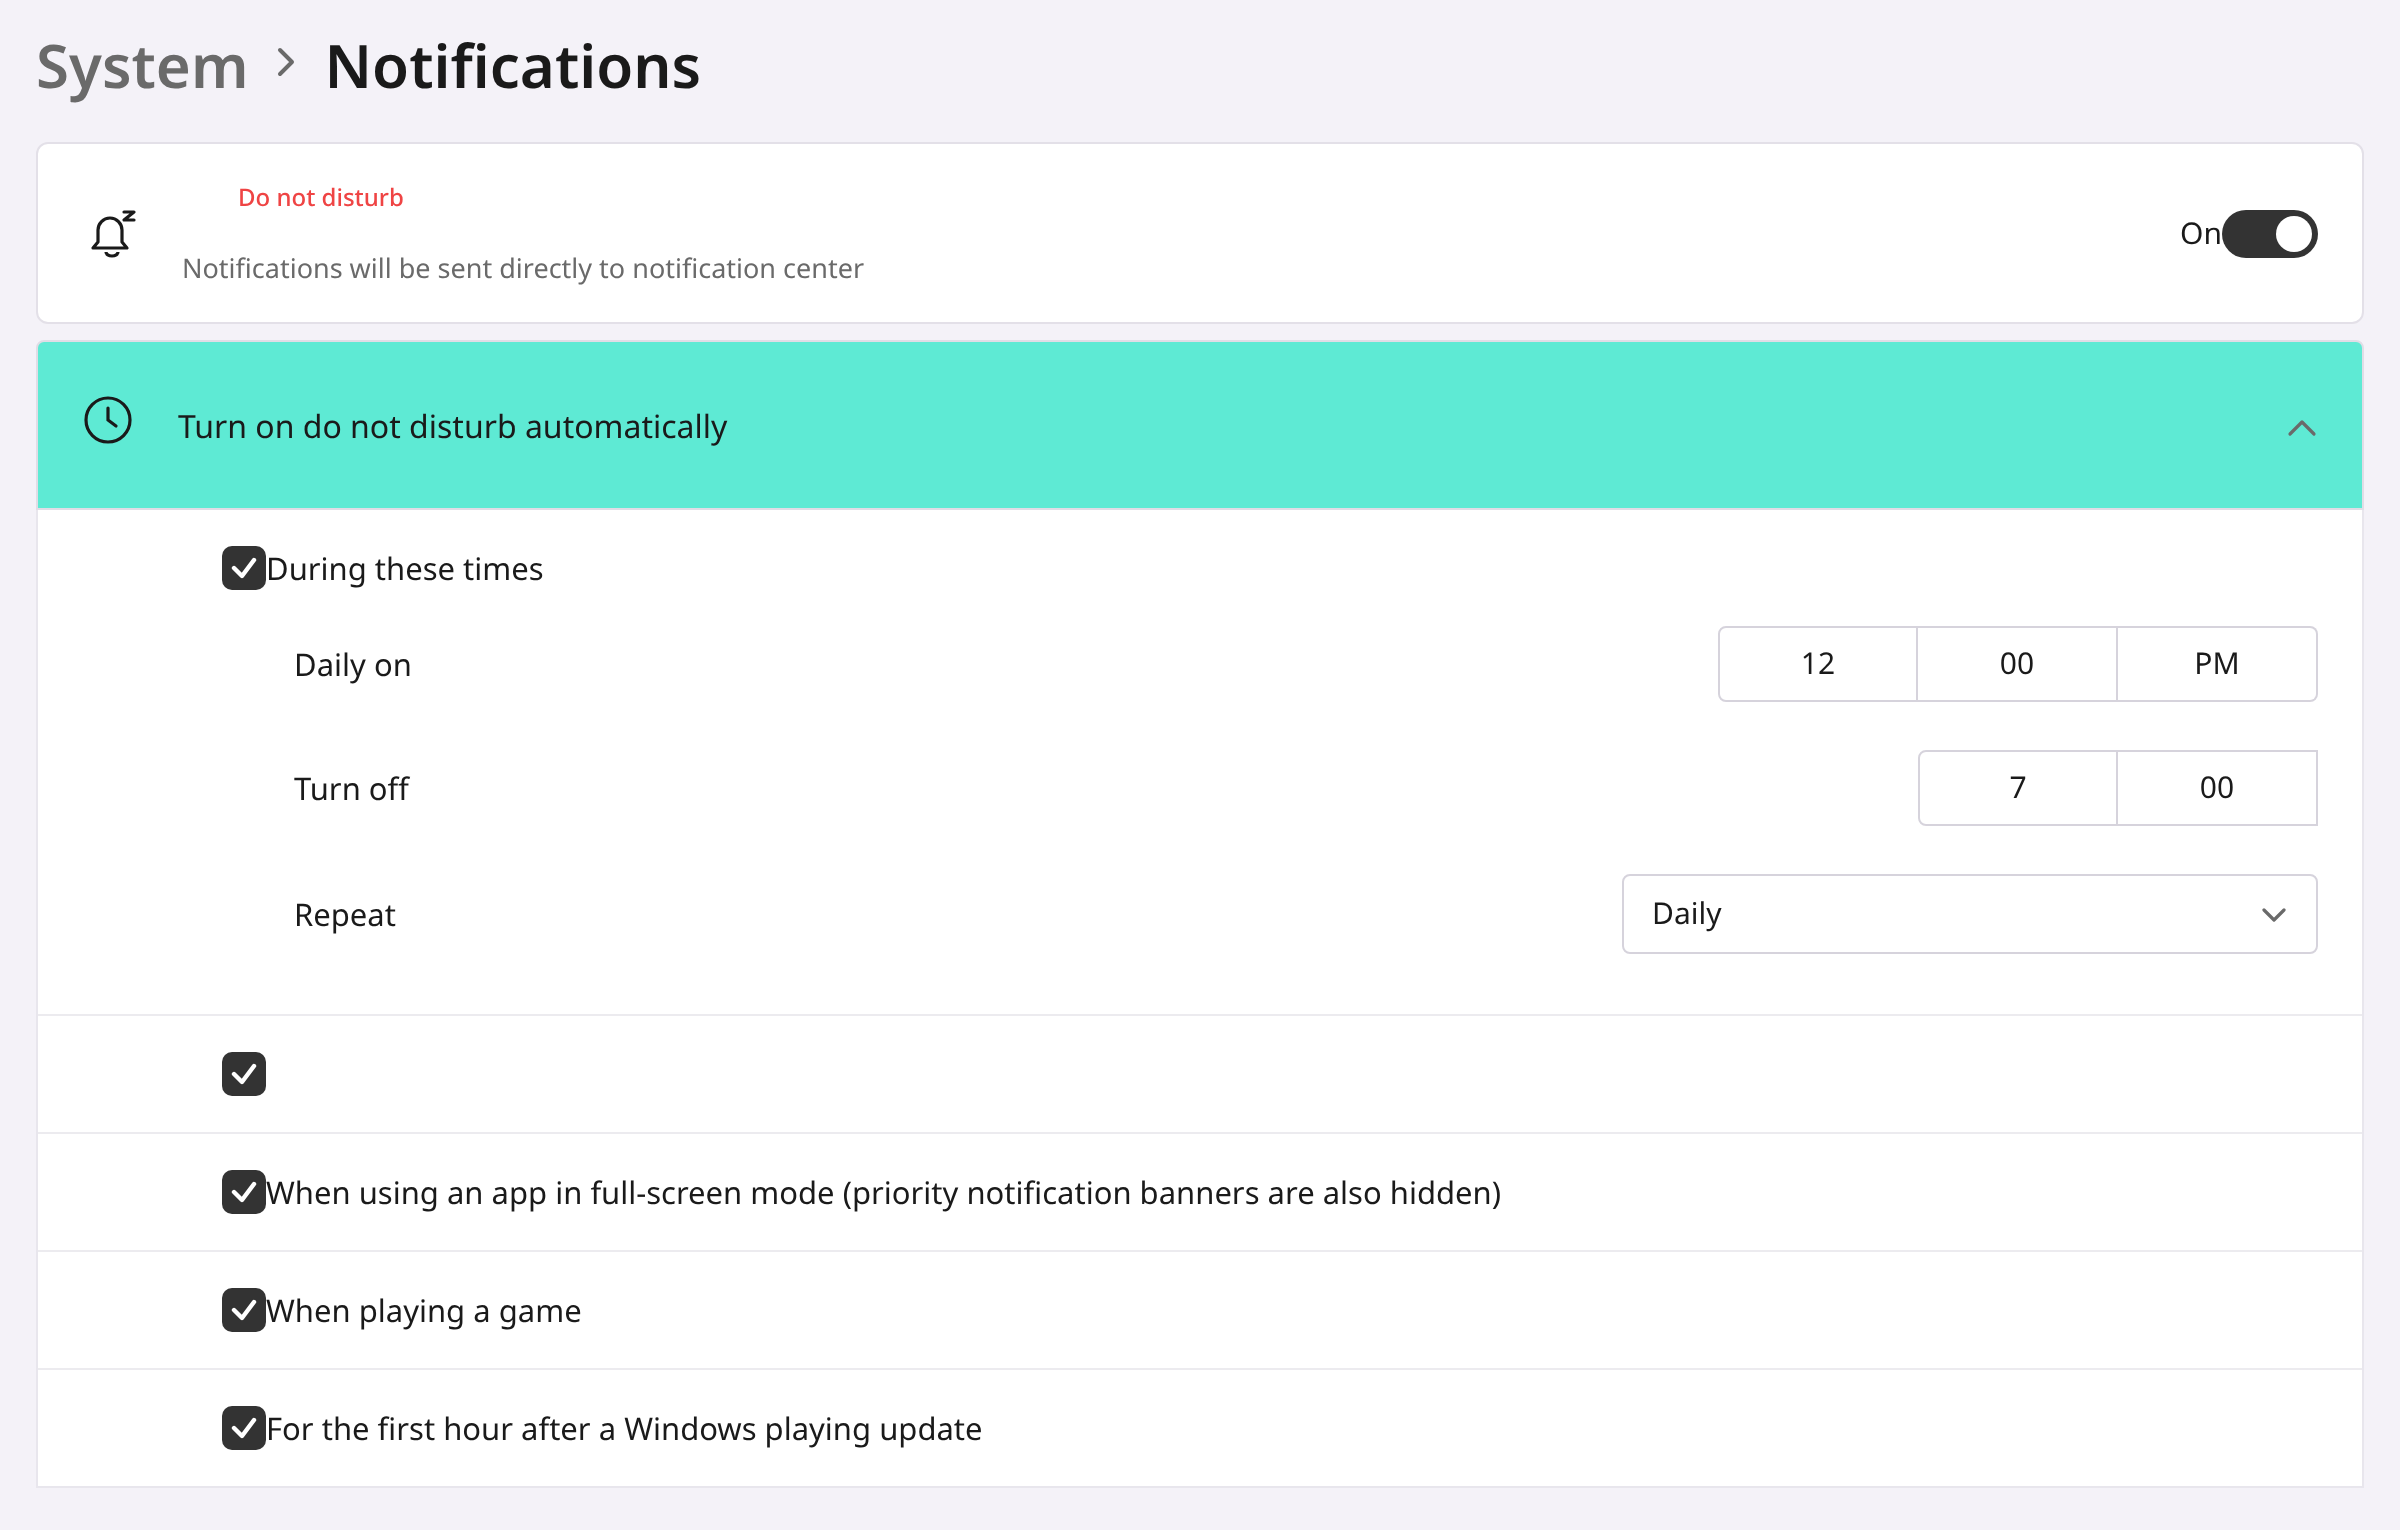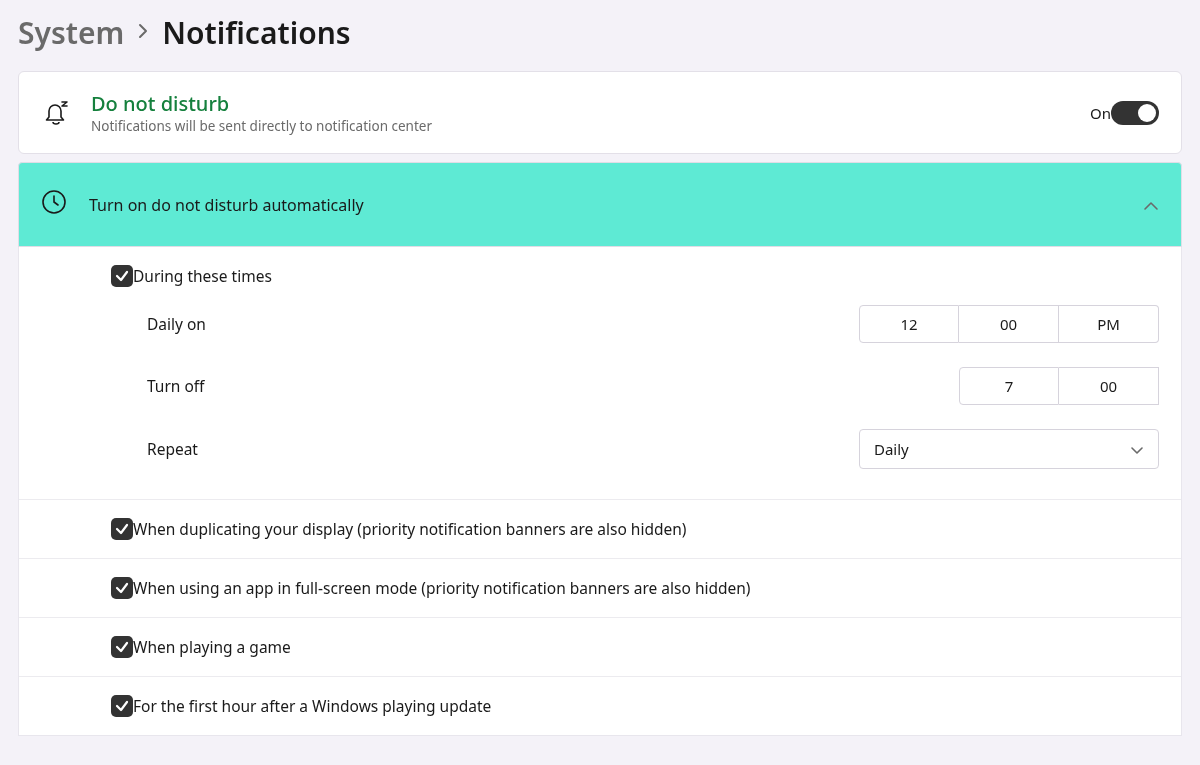--- a/index.html
+++ b/index.html
@@ -49,28 +49,29 @@
 }
 .card .icon-slot {
   width: 30px;
   display: flex;
   justify-content: center;
 }
 .card .text-block {
   flex: 1;
 }
 .card .title {
-  font-size: 20px;
+  font-size: 12px;
   font-weight: 500;
-  color: #15803d;
+  color: #ef4444;
+  margin-left: 28px;
 }
 .card .subtitle {
   font-size: 13.5px;
   color: #6a6a6a;
-  margin-top: 0;
+  margin-top: 18px;
 }
 .toggle-wrap {
   display: flex;
   align-items: center;
   gap: 0;
 }
 .toggle-label {
   font-size: 15px;
   color: #1a1a1a;
 }
@@ -163,21 +164,21 @@
 }
 .time-box + .time-box {
   border-left: none;
 }
 .time-box.first { border-radius: 4px 0 0 4px; }
 .time-box.last { border-radius: 0 4px 4px 0; }
 .select-box {
   border: 1px solid #d6d3dc;
   background: #fff;
   height: 40px;
-  width: 300px;
+  width: 348px;
   border-radius: 4px;
   display: flex;
   align-items: center;
   padding: 0 14px;
   font-size: 15px;
   color: #1a1a1a;
   justify-content: space-between;
 }
 .chev-down {
   color: #6a6a6a;
@@ -272,21 +273,20 @@
         </div>
       </div>
     </div>
 
     <div class="row with-border">
       <div class="checkbox">
         <svg width="14" height="14" viewBox="0 0 14 14">
             <path d="M2 7 L6 11 L12 3" stroke="#fff" stroke-width="2.2" fill="none" stroke-linecap="round" stroke-linejoin="round"></path>
           </svg>
       </div>
-      <span class="row-label">When duplicating your display (priority notification banners are also hidden)</span>
     </div>
 
     <div class="row with-border">
       <div class="checkbox">
         <svg width="14" height="14" viewBox="0 0 14 14">
             <path d="M2 7 L6 11 L12 3" stroke="#fff" stroke-width="2.2" fill="none" stroke-linecap="round" stroke-linejoin="round"></path>
           </svg>
       </div>
       <span class="row-label">When using an app in full-screen mode (priority notification banners are also hidden)</span>
     </div>

